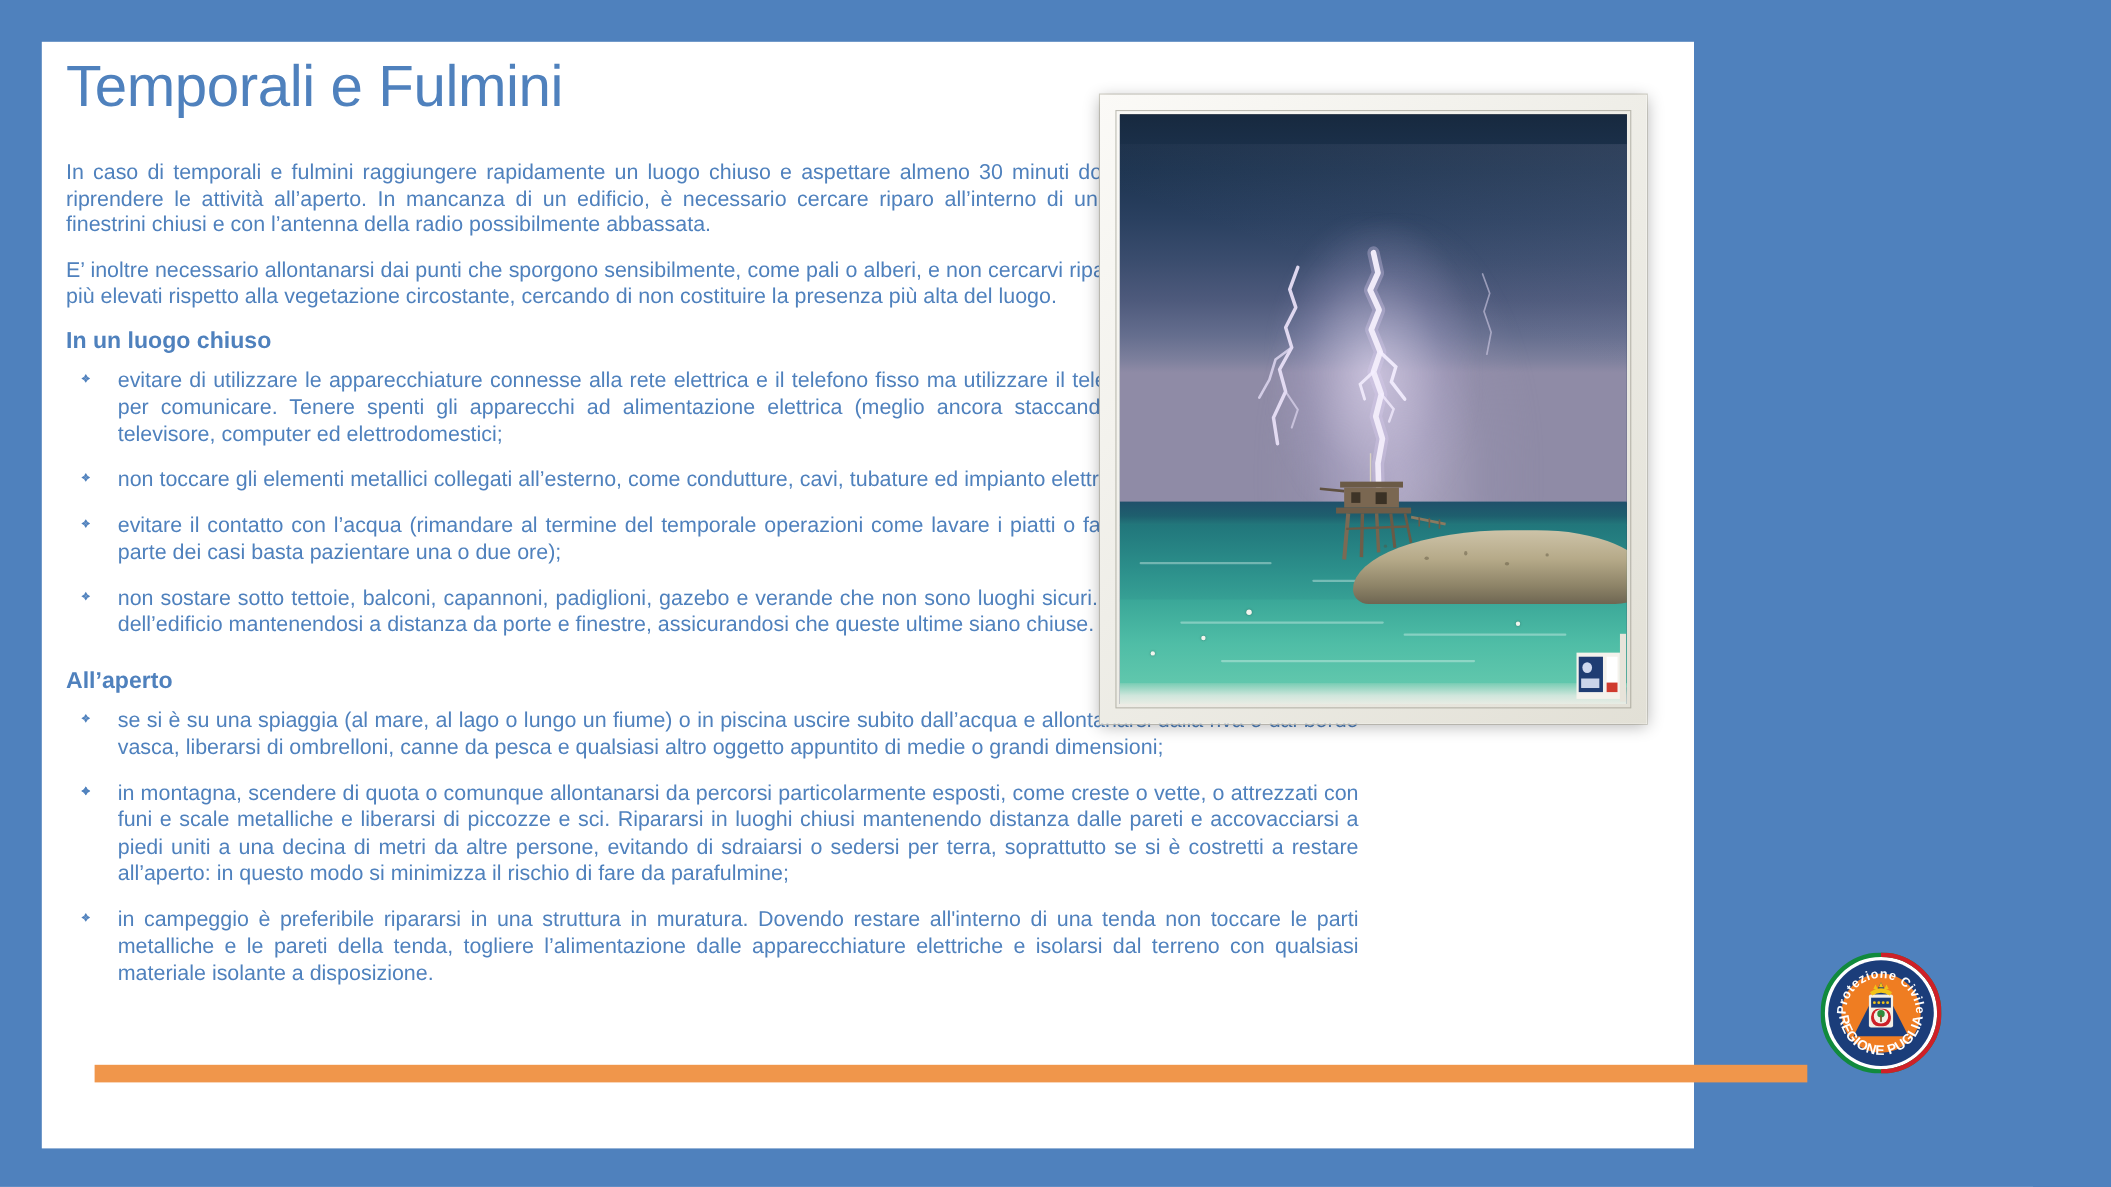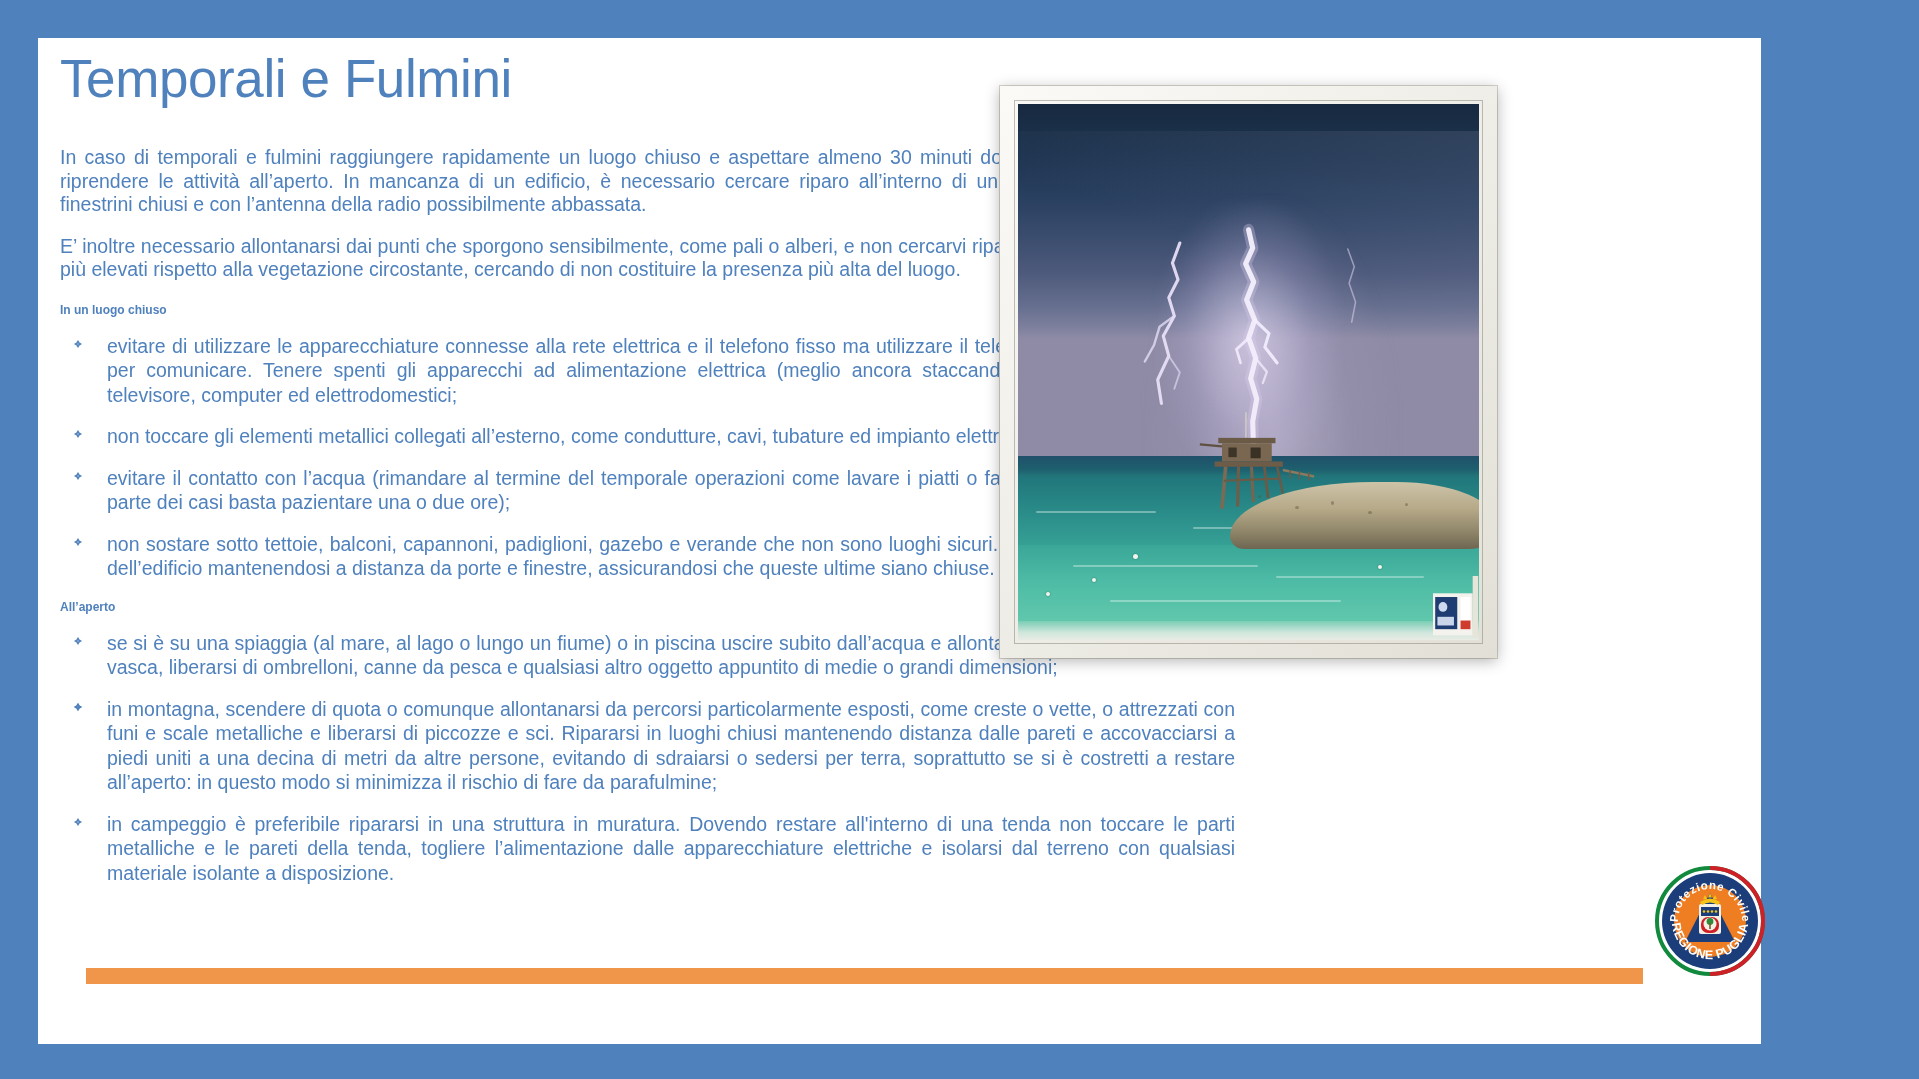--- a/index.html
+++ b/index.html
@@ -5,21 +5,21 @@
   html,body{margin:0;padding:0;}
   body{
     width:1919px;height:1079px;
     background:#4f81bd;
     font-family:"Liberation Sans", sans-serif;
     overflow:hidden;
   }
   .slide{
     position:absolute;
     left:38px;top:38px;
-    width:1723px;height:1006px;
+    width:1502px;height:1006px;
     background:#ffffff;
   }
   
   .title{
     position:absolute;
     left:22px;top:10px;
     font-size:53px;
     font-weight:400;
     color:#4f81bd;
     letter-spacing:-0.4px;
@@ -33,21 +33,21 @@
   }
   p.para{
     margin:0 0 18px 0;
     font-size:19.5px;
     line-height:23.5px;
     color:#4f81bd;
     text-align:justify;
   }
   .subhead{
     margin:0 0 14px 0;
-    font-size:12px;
+    font-size:21px;
     font-weight:bold;
     color:#4f81bd;
     line-height:20px;
   }
   ul.blist{
     list-style:none;
     margin:0 0 0 0;
     padding:0;
   }
   ul.blist li{
@@ -223,21 +223,21 @@
             <path d="M8 4.0 L9.6 6.4 L8 8.0 L6.4 6.4 Z"></path>
               <path d="M8 8.0 L9.6 9.6 L8 12.0 L6.4 9.6 Z"></path>
             <path d="M4.0 8.0 L6.4 6.4 L8 8.0 L6.4 9.6 Z"></path>
               <path d="M8 8.0 L9.6 6.4 L12.0 8.0 L9.6 9.6 Z"></path>
           </svg>
         </span>
         <span>non sostare sotto tettoie, balconi, capannoni, padiglioni, gazebo e verande che non sono luoghi sicuri. Ripararsi invece all’interno dell’edificio mantenendosi a distanza da porte e finestre, assicurandosi che queste ultime siano chiuse.</span>
       </li>
     </ul>
 
-    <div class="subhead" style="margin-top:16px">All’aperto</div>
+    <div class="subhead" style="margin-top:28px">All’aperto</div>
 
     <ul class="blist">
       <li>
         <span class="bul">
           <svg width="16" height="16" viewBox="0 0 16 16" fill="currentColor" aria-hidden="true">
             <path d="M8 4.0 L9.6 6.4 L8 8.0 L6.4 6.4 Z"></path>
               <path d="M8 8.0 L9.6 9.6 L8 12.0 L6.4 9.6 Z"></path>
             <path d="M4.0 8.0 L6.4 6.4 L8 8.0 L6.4 9.6 Z"></path>
               <path d="M8 8.0 L9.6 6.4 L12.0 8.0 L9.6 9.6 Z"></path>
           </svg>

